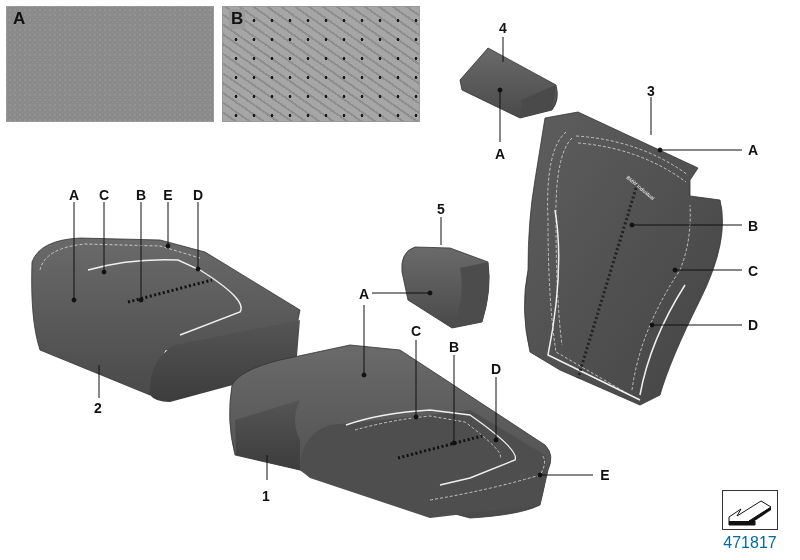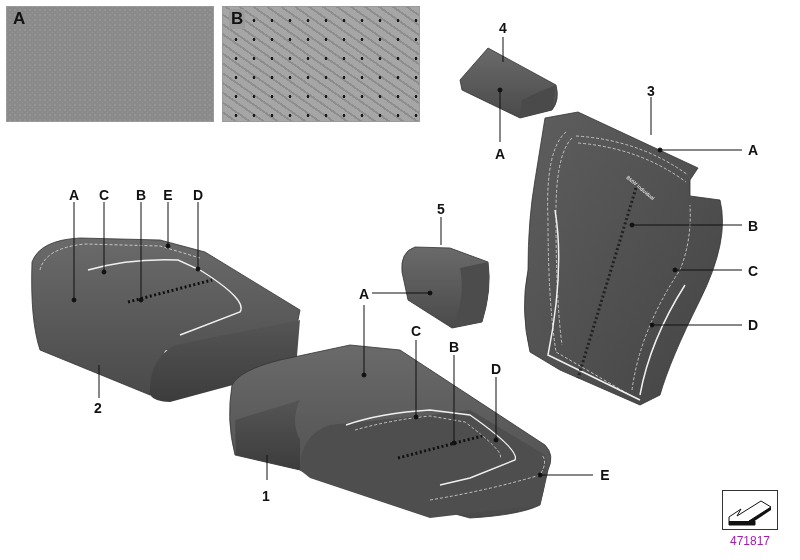--- a/index.html
+++ b/index.html
@@ -3,21 +3,21 @@
 <meta charset="utf-8">
 <style>
   html, body { margin: 0; padding: 0; background: #ffffff; }
   body { width: 800px; height: 560px; position: relative; overflow: hidden;
          font-family: "Liberation Sans", "DejaVu Sans", sans-serif; }
   .swatch { position: absolute; border: 1px solid #9a9a9a; box-sizing: border-box; overflow: hidden; }
   .swatch-label { position: absolute; left: 6px; top: 2px; font-weight: bold; font-size: 17px; color: #111; }
   .lbl { position: absolute; font-weight: bold; font-size: 14px; color: #111; line-height: 1; transform: translate(-50%, -50%); }
   svg.art { position: absolute; left: 0; top: 0; }
   .ref-box { position: absolute; left: 722px; top: 490px; width: 56px; height: 40px; border: 1px solid #333; background: #fff; box-sizing: border-box; }
-  .ref-num { position: absolute; left: 722px; top: 534px; width: 56px; text-align: center; font-size: 12px; color: #a21caf; }
+  .ref-num { position: absolute; left: 722px; top: 534px; width: 56px; text-align: center; font-size: 16px; color: #0369a1; }
 </style>
 </head>
 <body>
 
 <div class="swatch" style="left:6px;top:6px;width:208px;height:116px;background:repeating-radial-gradient(circle at 3px 3px,#949494 0 1px,#8a8a8a 1px 3px);background-size:5px 5px;">
   <span class="swatch-label">A</span>
 </div>
 <div class="swatch" style="left:222px;top:6px;width:198px;height:116px;background-color:#9c9c9c;background-image:radial-gradient(circle,#1a1a1a 0 1.3px,transparent 1.6px),repeating-linear-gradient(35deg,#a6a6a6 0 6px,#8e8e8e 6px 8px);background-size:18px 19px,auto;background-position:4px 4px,0 0;">
   <span class="swatch-label" style="background:#9c9c9c;padding:0 2px;">B</span>
 </div>

